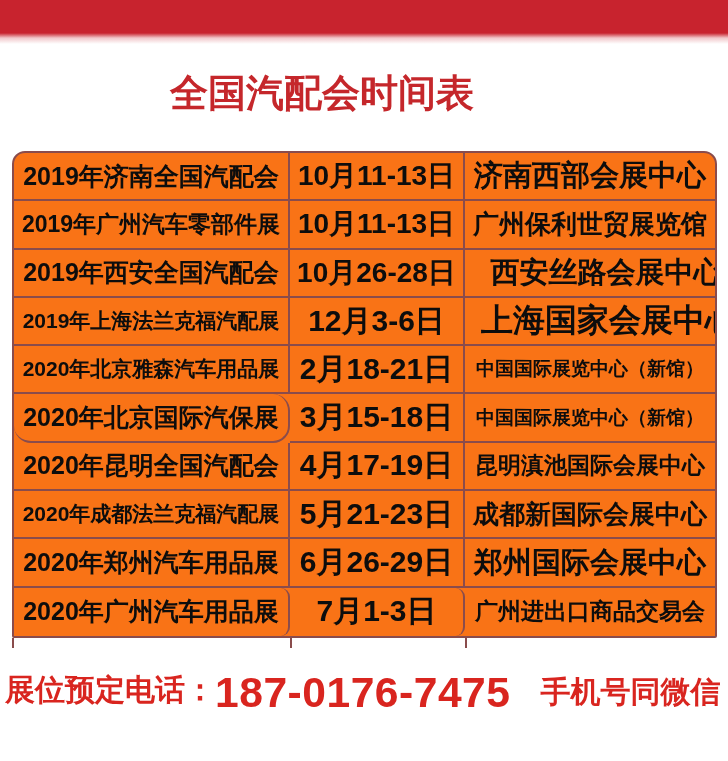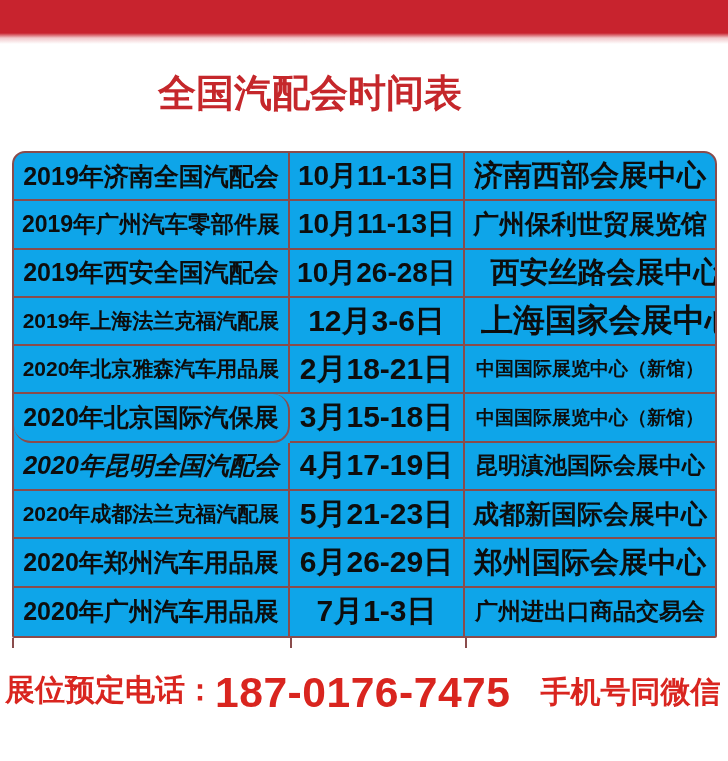--- a/index.html
+++ b/index.html
@@ -24,36 +24,36 @@
     left: 0; top: 0;
     width: 728px; height: 44px;
     background: linear-gradient(to bottom,
       var(--bar-red) 0px,
       var(--bar-red) 33px,
       rgba(200,35,46,0.25) 38px,
       rgba(200,35,46,0) 44px);
   }
   .poster-title {
     position: absolute;
-    left: 4px; top: 72px;
+    left: 16px; top: 72px;
     width: 576px;
     text-align: center;
     font-size: 38px;
     line-height: 42px;
     font-weight: 700;
     color: var(--title-red);
     letter-spacing: 0px;
     white-space: nowrap;
     padding-left: 18px;
   }
   .schedule-table {
     position: absolute;
     left: 12px; top: 151px;
     width: 701px; height: 483px;
-    background: #0ea5e9;
+    background: #f97316;
     border: 2px solid var(--line);
     border-radius: 13px 13px 2px 2px;
     overflow: hidden;
     display: grid;
     grid-template-columns: 276px 175px 1fr;
     grid-auto-rows: 1fr;
   }
   .cell {
     display: flex;
     align-items: center;
@@ -62,21 +62,21 @@
     border-bottom: 2px solid var(--line);
     font-weight: 700;
     font-size: 30px;
     color: var(--cell-text);
     white-space: nowrap;
     overflow: hidden;
     padding: 0 7px;
     box-sizing: border-box;
   }
   .schedule-table > .cell:nth-child(3n) { border-right: none; }
-  .schedule-table > .cell:nth-last-child(-n+3) { border-bottom: none; }
+  .schedule-table > .cell:nth-last-child(-n+3) { border-bottom: none; border-radius: 9px; }
   .overhang {
     position: absolute;
     width: 2px; height: 10px;
     top: 638px;
     background: var(--line);
   }
   .overhang.o-left  { left: 12px; }
   .overhang.o-mid1  { left: 290px; }
   .overhang.o-mid2  { left: 465px; }
   .footer-contact {
@@ -120,21 +120,21 @@
   <div class="cell fit" style="font-size: 32px; padding-left: 45px;">上海国家会展中心</div>
 
   <div class="cell fit" style="font-size: 21px;">2020年北京雅森汽车用品展</div>
   <div class="cell fit">2月18-21日</div>
   <div class="cell fit" style="font-size: 19px;">中国国际展览中心（新馆）</div>
 
   <div class="cell fit" style="font-size: 25px; border-radius: 17px;">2020年北京国际汽保展</div>
   <div class="cell fit">3月15-18日</div>
   <div class="cell fit" style="font-size: 19px;">中国国际展览中心（新馆）</div>
 
-  <div class="cell fit" style="font-size: 25px; font-style: italic;">2020年昆明全国汽配会</div>
+  <div class="cell fit" style="font-size: 25px;">2020年昆明全国汽配会</div>
   <div class="cell fit">4月17-19日</div>
   <div class="cell fit" style="font-size: 23px;">昆明滇池国际会展中心</div>
 
   <div class="cell fit" style="font-size: 21px;">2020年成都法兰克福汽配展</div>
   <div class="cell fit">5月21-23日</div>
   <div class="cell fit" style="font-size: 26px;">成都新国际会展中心</div>
 
   <div class="cell fit" style="font-size: 25px;">2020年郑州汽车用品展</div>
   <div class="cell fit">6月26-29日</div>
   <div class="cell fit" style="font-size: 29px;">郑州国际会展中心</div>

